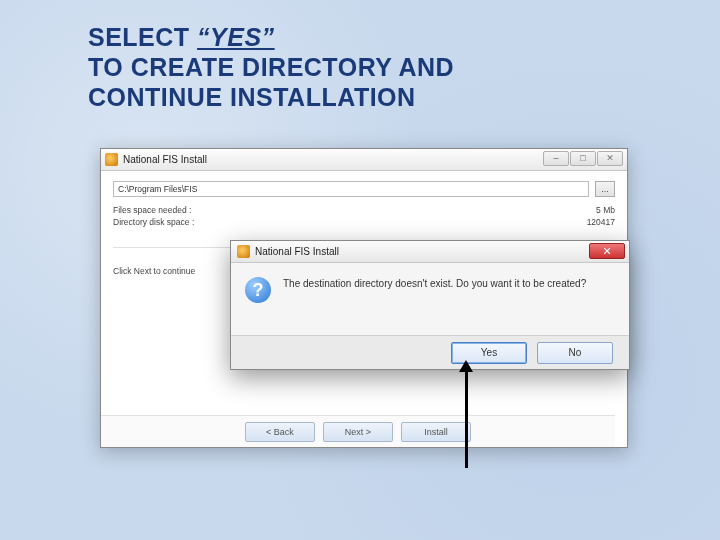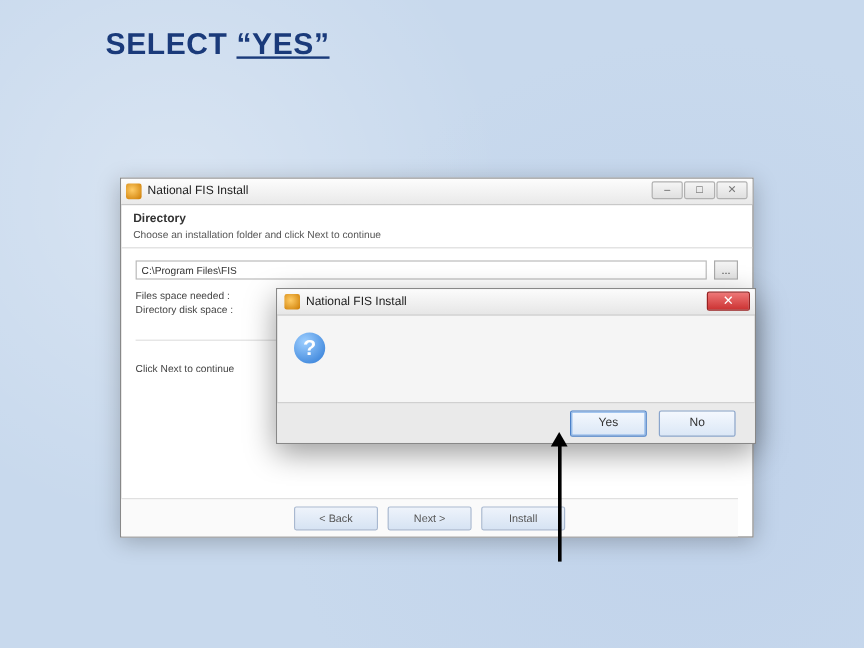--- a/index.html
+++ b/index.html
@@ -18,21 +18,21 @@
     position: absolute;
     top: 22px;
     left: 88px;
     font-family: "Arial Black", Arial, sans-serif;
     font-weight: 900;
     font-size: 25px;
     line-height: 1.2;
     color: #1a3a7a;
     letter-spacing: 0.5px;
   }
-  .heading .underline { text-decoration: underline; }
+  .heading .underline { text-decoration: underline; font-style: italic; }
   .installer-window {
     position: absolute;
     top: 148px;
     left: 100px;
     width: 528px;
     height: 300px;
     background: #fff;
     border: 1px solid #888;
     box-shadow: 0 4px 18px rgba(0,0,0,0.25);
     font-size: 9px;
@@ -193,21 +193,21 @@
     height: 34px;
     background: #eaeaea;
     border-top: 1px solid #d0d0d0;
     display: flex;
     justify-content: flex-end;
     align-items: center;
     gap: 10px;
     padding-right: 16px;
   }
   .dlg-btn {
-    width: 64px; height: 22px;
+    width: 76px; height: 22px;
     border: 1px solid #8aa5cc;
     background: linear-gradient(#f4f8fe,#dbe7f6);
     border-radius: 2px;
     font-size: 10px;
     color: #333;
   }
   .dlg-btn.yes {
     border-color: #4a80c8;
     box-shadow: 0 0 0 1px #87b4ea inset;
   }
@@ -231,35 +231,33 @@
     border-bottom: 12px solid #000;
   }
 </style>
 </head>
 <body>
 
 <div class="heading">
   <div>
     <span>SELECT </span><span class="underline">“YES”</span>
   </div>
+  <div>TO CREATE DIRECTORY AND</div>
+  <div>CONTINUE INSTALLATION</div>
 </div>
 
 <div class="installer-window">
   <div class="title-bar">
     <div class="app-icon"></div>
     <div class="title-text">National FIS Install</div>
     <div class="win-controls">
       <div class="win-btn">–</div>
       <div class="win-btn">□</div>
       <div class="win-btn close">✕</div>
     </div>
-  </div>
-  <div class="section-header">
-    <div class="section-title">Directory</div>
-    <div class="section-sub">Choose an installation folder and click Next to continue</div>
   </div>
   <div class="body-area">
     <div class="path-row">
       <input class="path-input" value="C:\Program Files\FIS" style="">
       <div class="browse-btn">...</div>
     </div>
     <div class="disk-info">
       <div>
         <span>Files space needed :</span>
         <span style="float:right">5 Mb</span>
@@ -280,20 +278,21 @@
 </div>
 
 <div class="dialog">
   <div class="dialog-titlebar">
     <div class="app-icon"></div>
     <div class="dialog-title">National FIS Install</div>
     <div class="dialog-close">✕</div>
   </div>
   <div class="dialog-body">
     <div class="q-icon">?</div>
+    <div class="dialog-msg">The destination directory doesn't exist. Do you want it to be created?</div>
   </div>
   <div class="dialog-footer">
     <button class="dlg-btn yes">Yes</button>
     <button class="dlg-btn">No</button>
   </div>
 </div>
 
 <div class="arrow"></div>
 
 </body></html>

